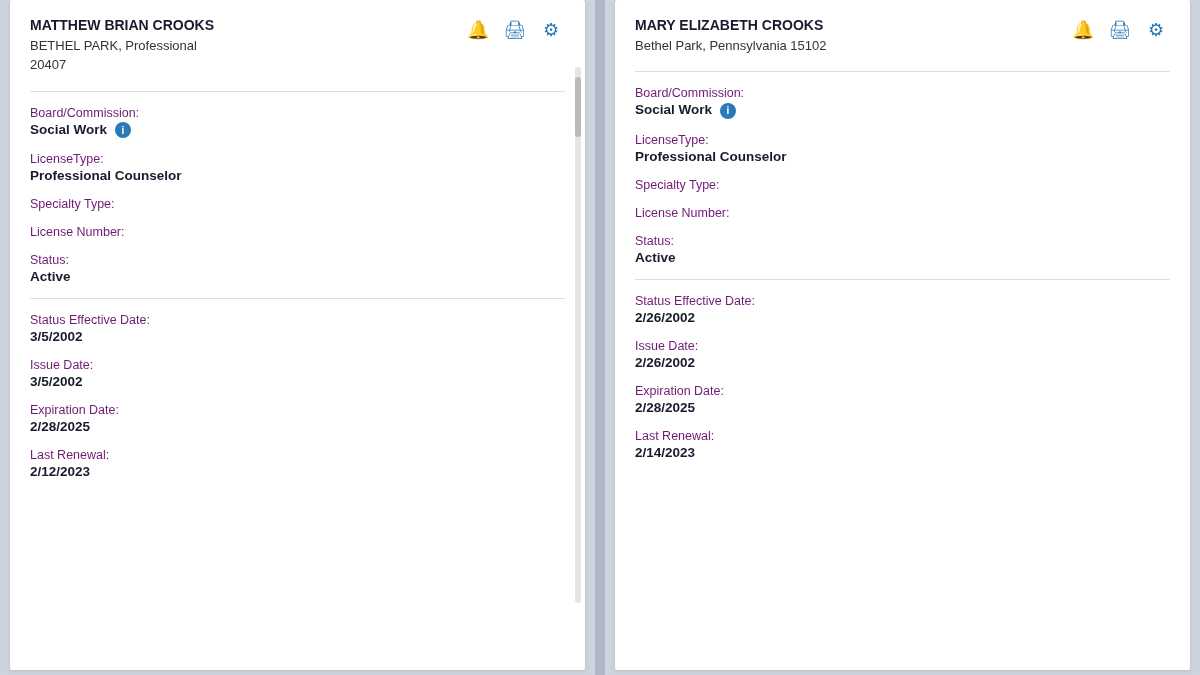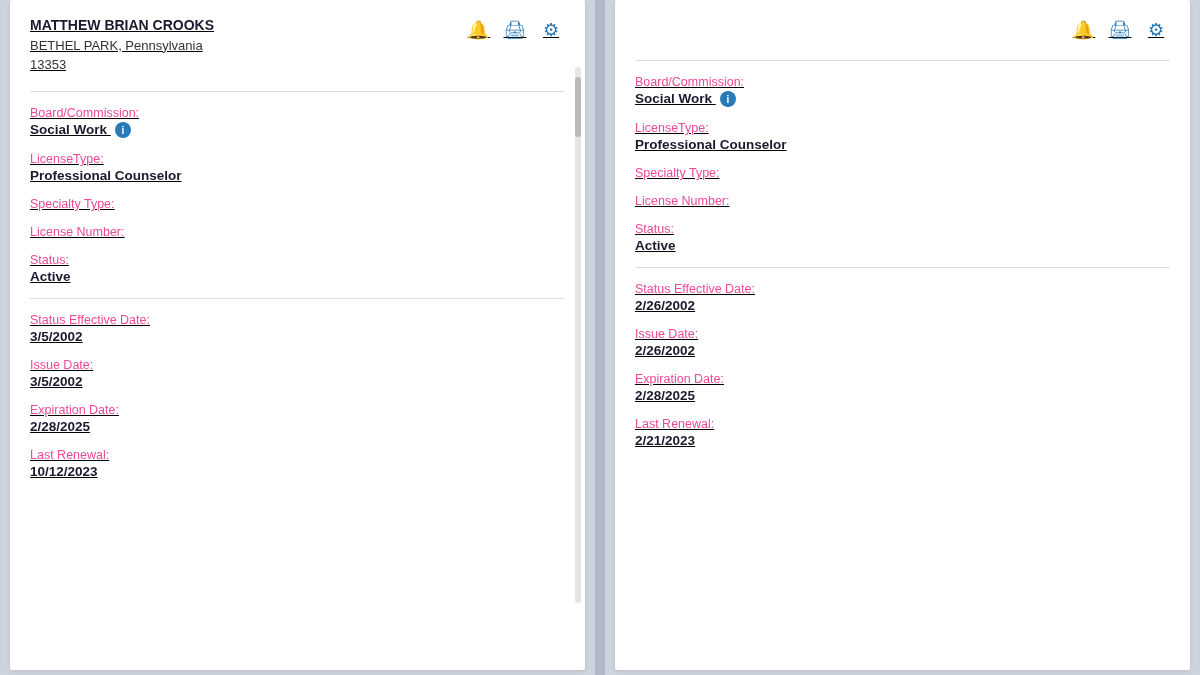--- a/index.html
+++ b/index.html
@@ -17,21 +17,20 @@
       width: 1200px;
       min-height: 675px;
       background: #cdd4de;
       gap: 0;
     }
     .card-wrapper {
       flex: 1;
       padding: 0 10px;
       display: flex;
       flex-direction: column;
-      text-decoration: underline;
     }
     .card {
       background: #fff;
       border-radius: 2px;
       padding: 16px 20px;
       min-height: 670px;
       position: relative;
       box-shadow: 0 1px 4px rgba(0,0,0,0.1);
     }
     .card-header {
@@ -74,21 +73,21 @@
     .divider {
       border: none;
       border-top: 1px solid #ddd;
       margin: 14px 0;
     }
     .field-group {
       margin-bottom: 14px;
     }
     .field-label {
       font-size: 12.5px;
-      color: #ec4899;
+      color: #701a75;
       margin-bottom: 2px;
     }
     .field-value {
       font-size: 13.5px;
       font-weight: bold;
       color: #1a1a2e;
     }
     .field-value.normal {
       font-weight: normal;
       color: #333;
@@ -132,22 +131,22 @@
   </style>
 </head>
 <body>
 
 <div class="page-container">
   <div class="card-wrapper">
     <div class="card">
       <div class="card-header">
         <div>
           <div class="card-name">MATTHEW BRIAN CROOKS</div>
-          <div class="card-address">BETHEL PARK, Pennsylvania</div>
-          <div class="card-address">13353</div>
+          <div class="card-address">BETHEL PARK, Professional</div>
+          <div class="card-address">20407</div>
         </div>
         <div class="icon-group">
           <div class="icon-btn icon-bell">🔔</div>
           <div class="icon-btn icon-print">🖨</div>
           <div class="icon-btn icon-gear">⚙</div>
         </div>
       </div>
 
       <hr class="divider">
 
@@ -190,35 +189,37 @@
         <div class="field-value">3/5/2002</div>
       </div>
 
       <div class="field-group">
         <div class="field-label">Expiration Date:</div>
         <div class="field-value">2/28/2025</div>
       </div>
 
       <div class="field-group">
         <div class="field-label">Last Renewal:</div>
-        <div class="field-value">10/12/2023</div>
+        <div class="field-value">2/12/2023</div>
       </div>
 
       <div class="scrollbar-track">
         <div class="scrollbar-thumb"></div>
       </div>
     </div>
   </div>
 
   <div class="center-divider"></div>
 
   <div class="card-wrapper">
     <div class="card">
       <div class="card-header">
         <div>
+          <div class="card-name">MARY ELIZABETH CROOKS</div>
+          <div class="card-address">Bethel Park, Pennsylvania 15102</div>
           <div class="card-address"></div>
         </div>
         <div class="icon-group">
           <div class="icon-btn icon-bell">🔔</div>
           <div class="icon-btn icon-print">🖨</div>
           <div class="icon-btn icon-gear">⚙</div>
         </div>
       </div>
 
       <hr class="divider">
@@ -262,17 +263,17 @@
         <div class="field-value">2/26/2002</div>
       </div>
 
       <div class="field-group">
         <div class="field-label">Expiration Date:</div>
         <div class="field-value">2/28/2025</div>
       </div>
 
       <div class="field-group">
         <div class="field-label">Last Renewal:</div>
-        <div class="field-value">2/21/2023</div>
+        <div class="field-value">2/14/2023</div>
       </div>
     </div>
   </div>
 </div>
 
 </body></html>

